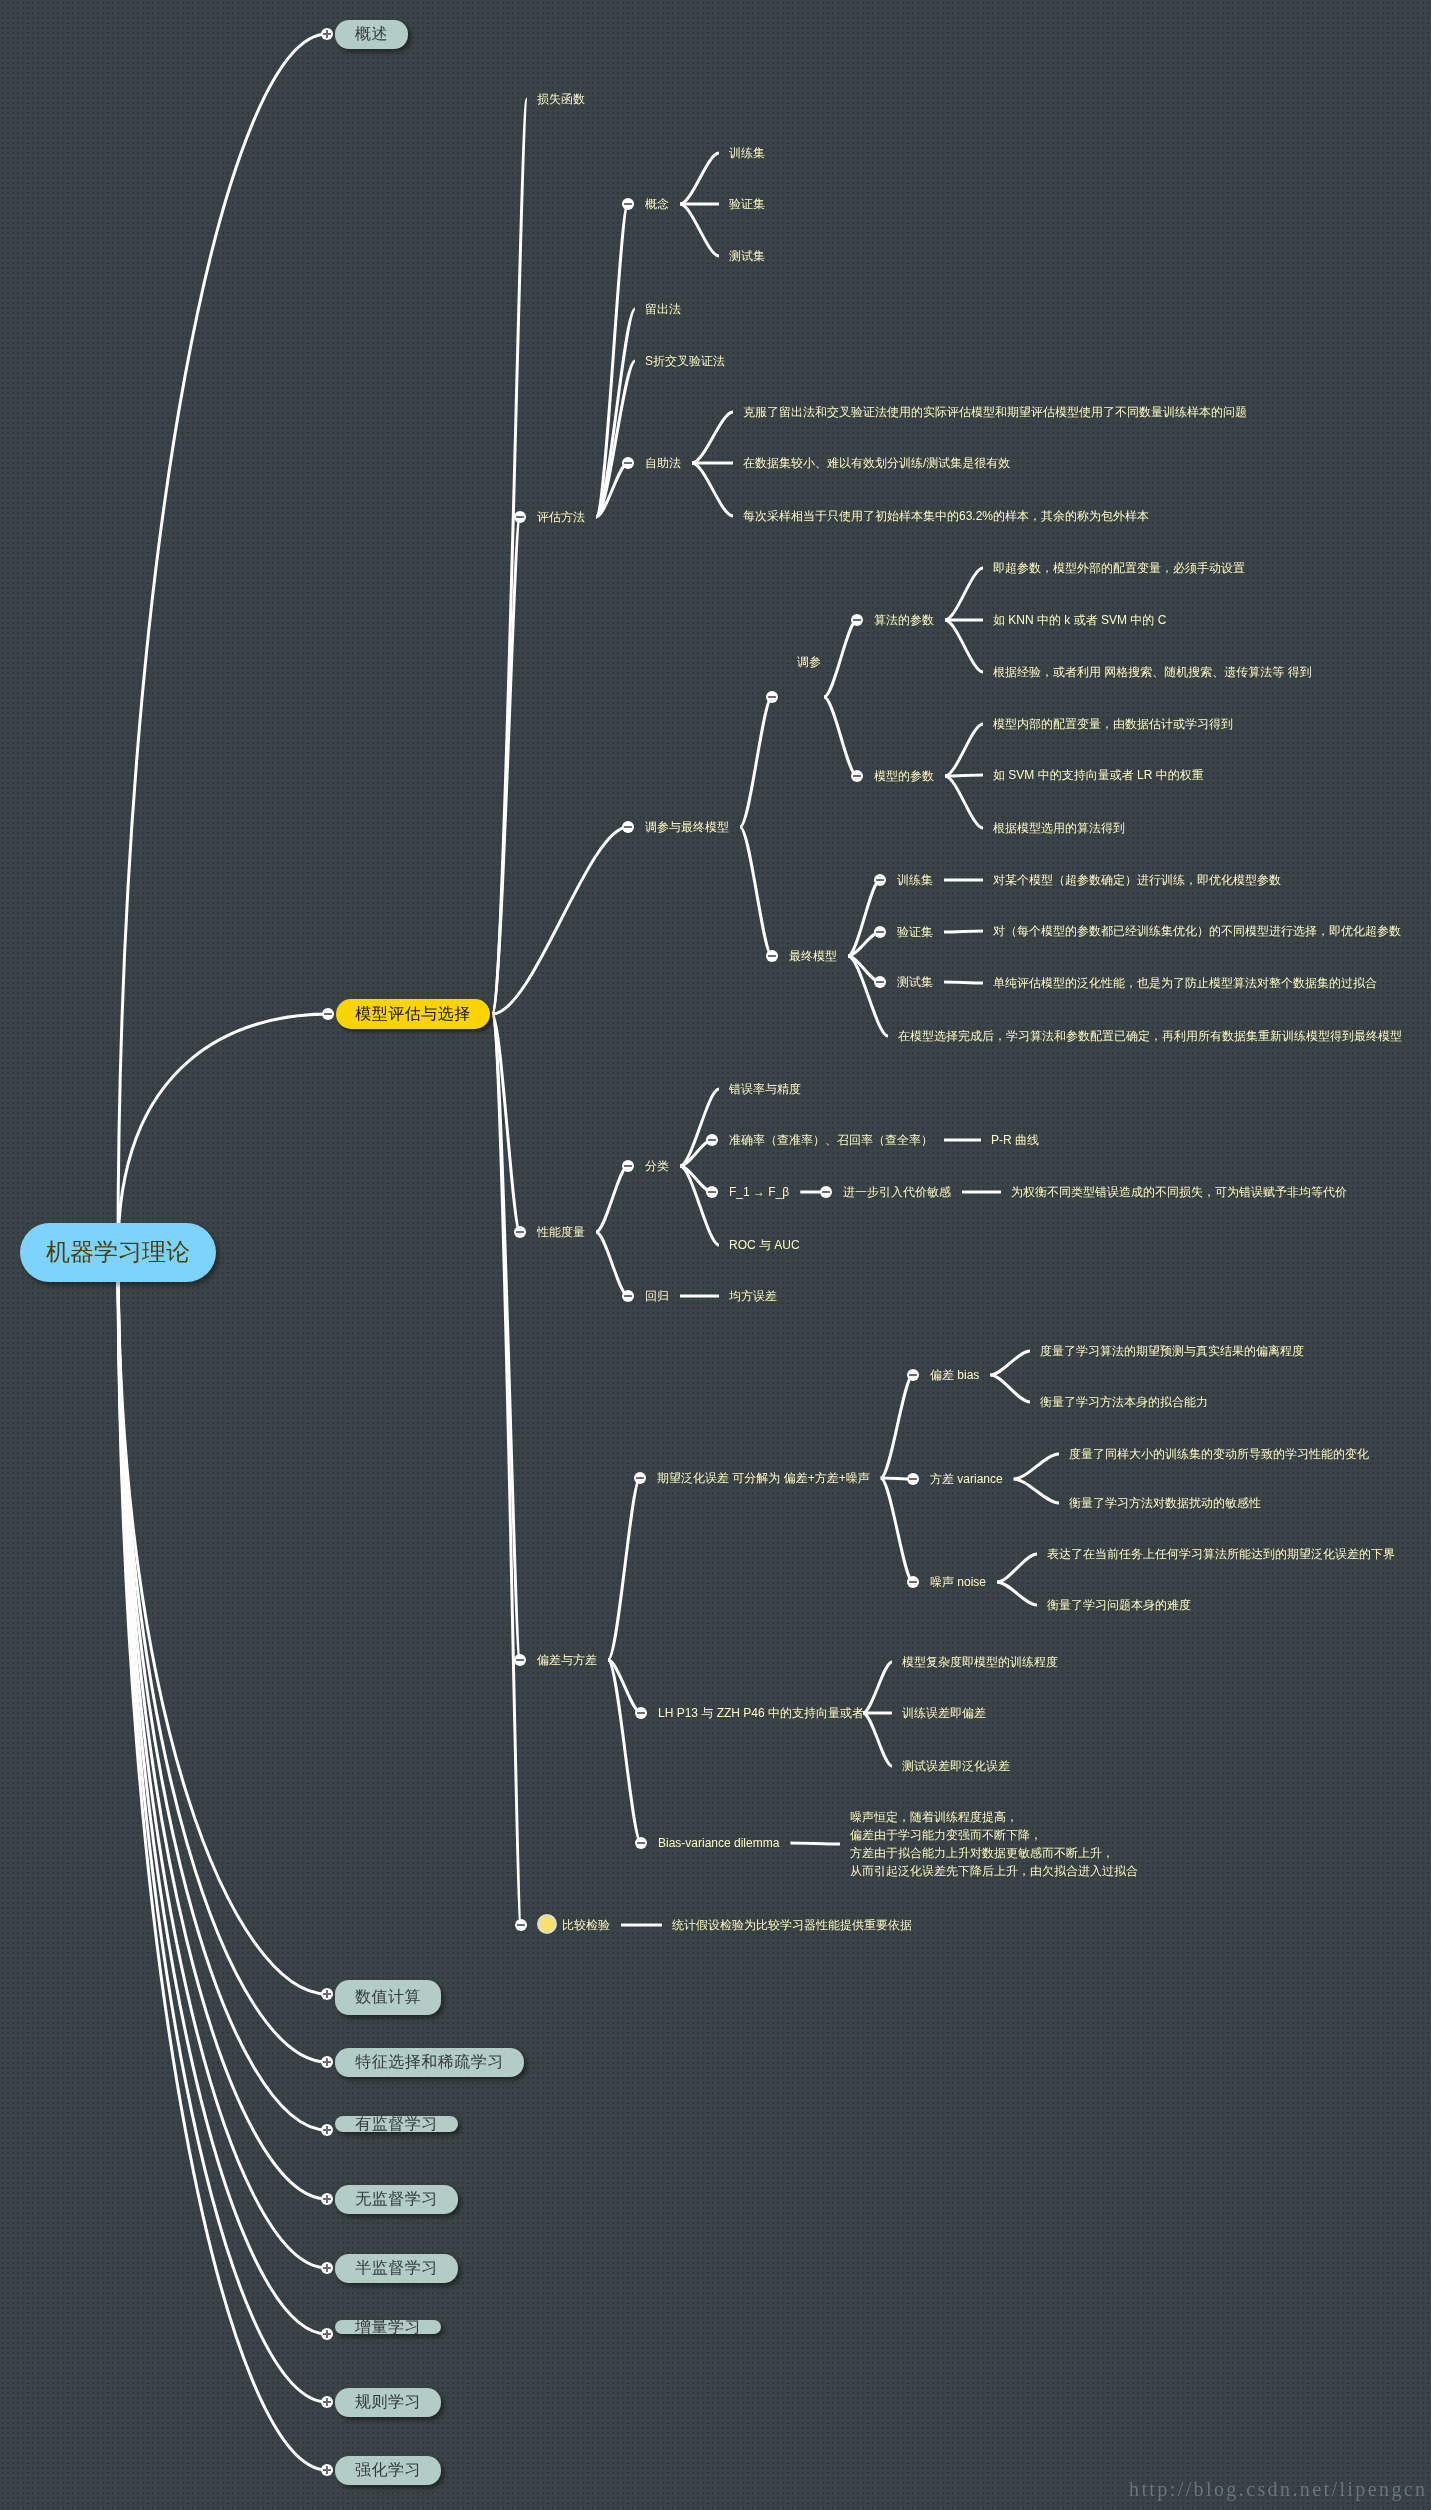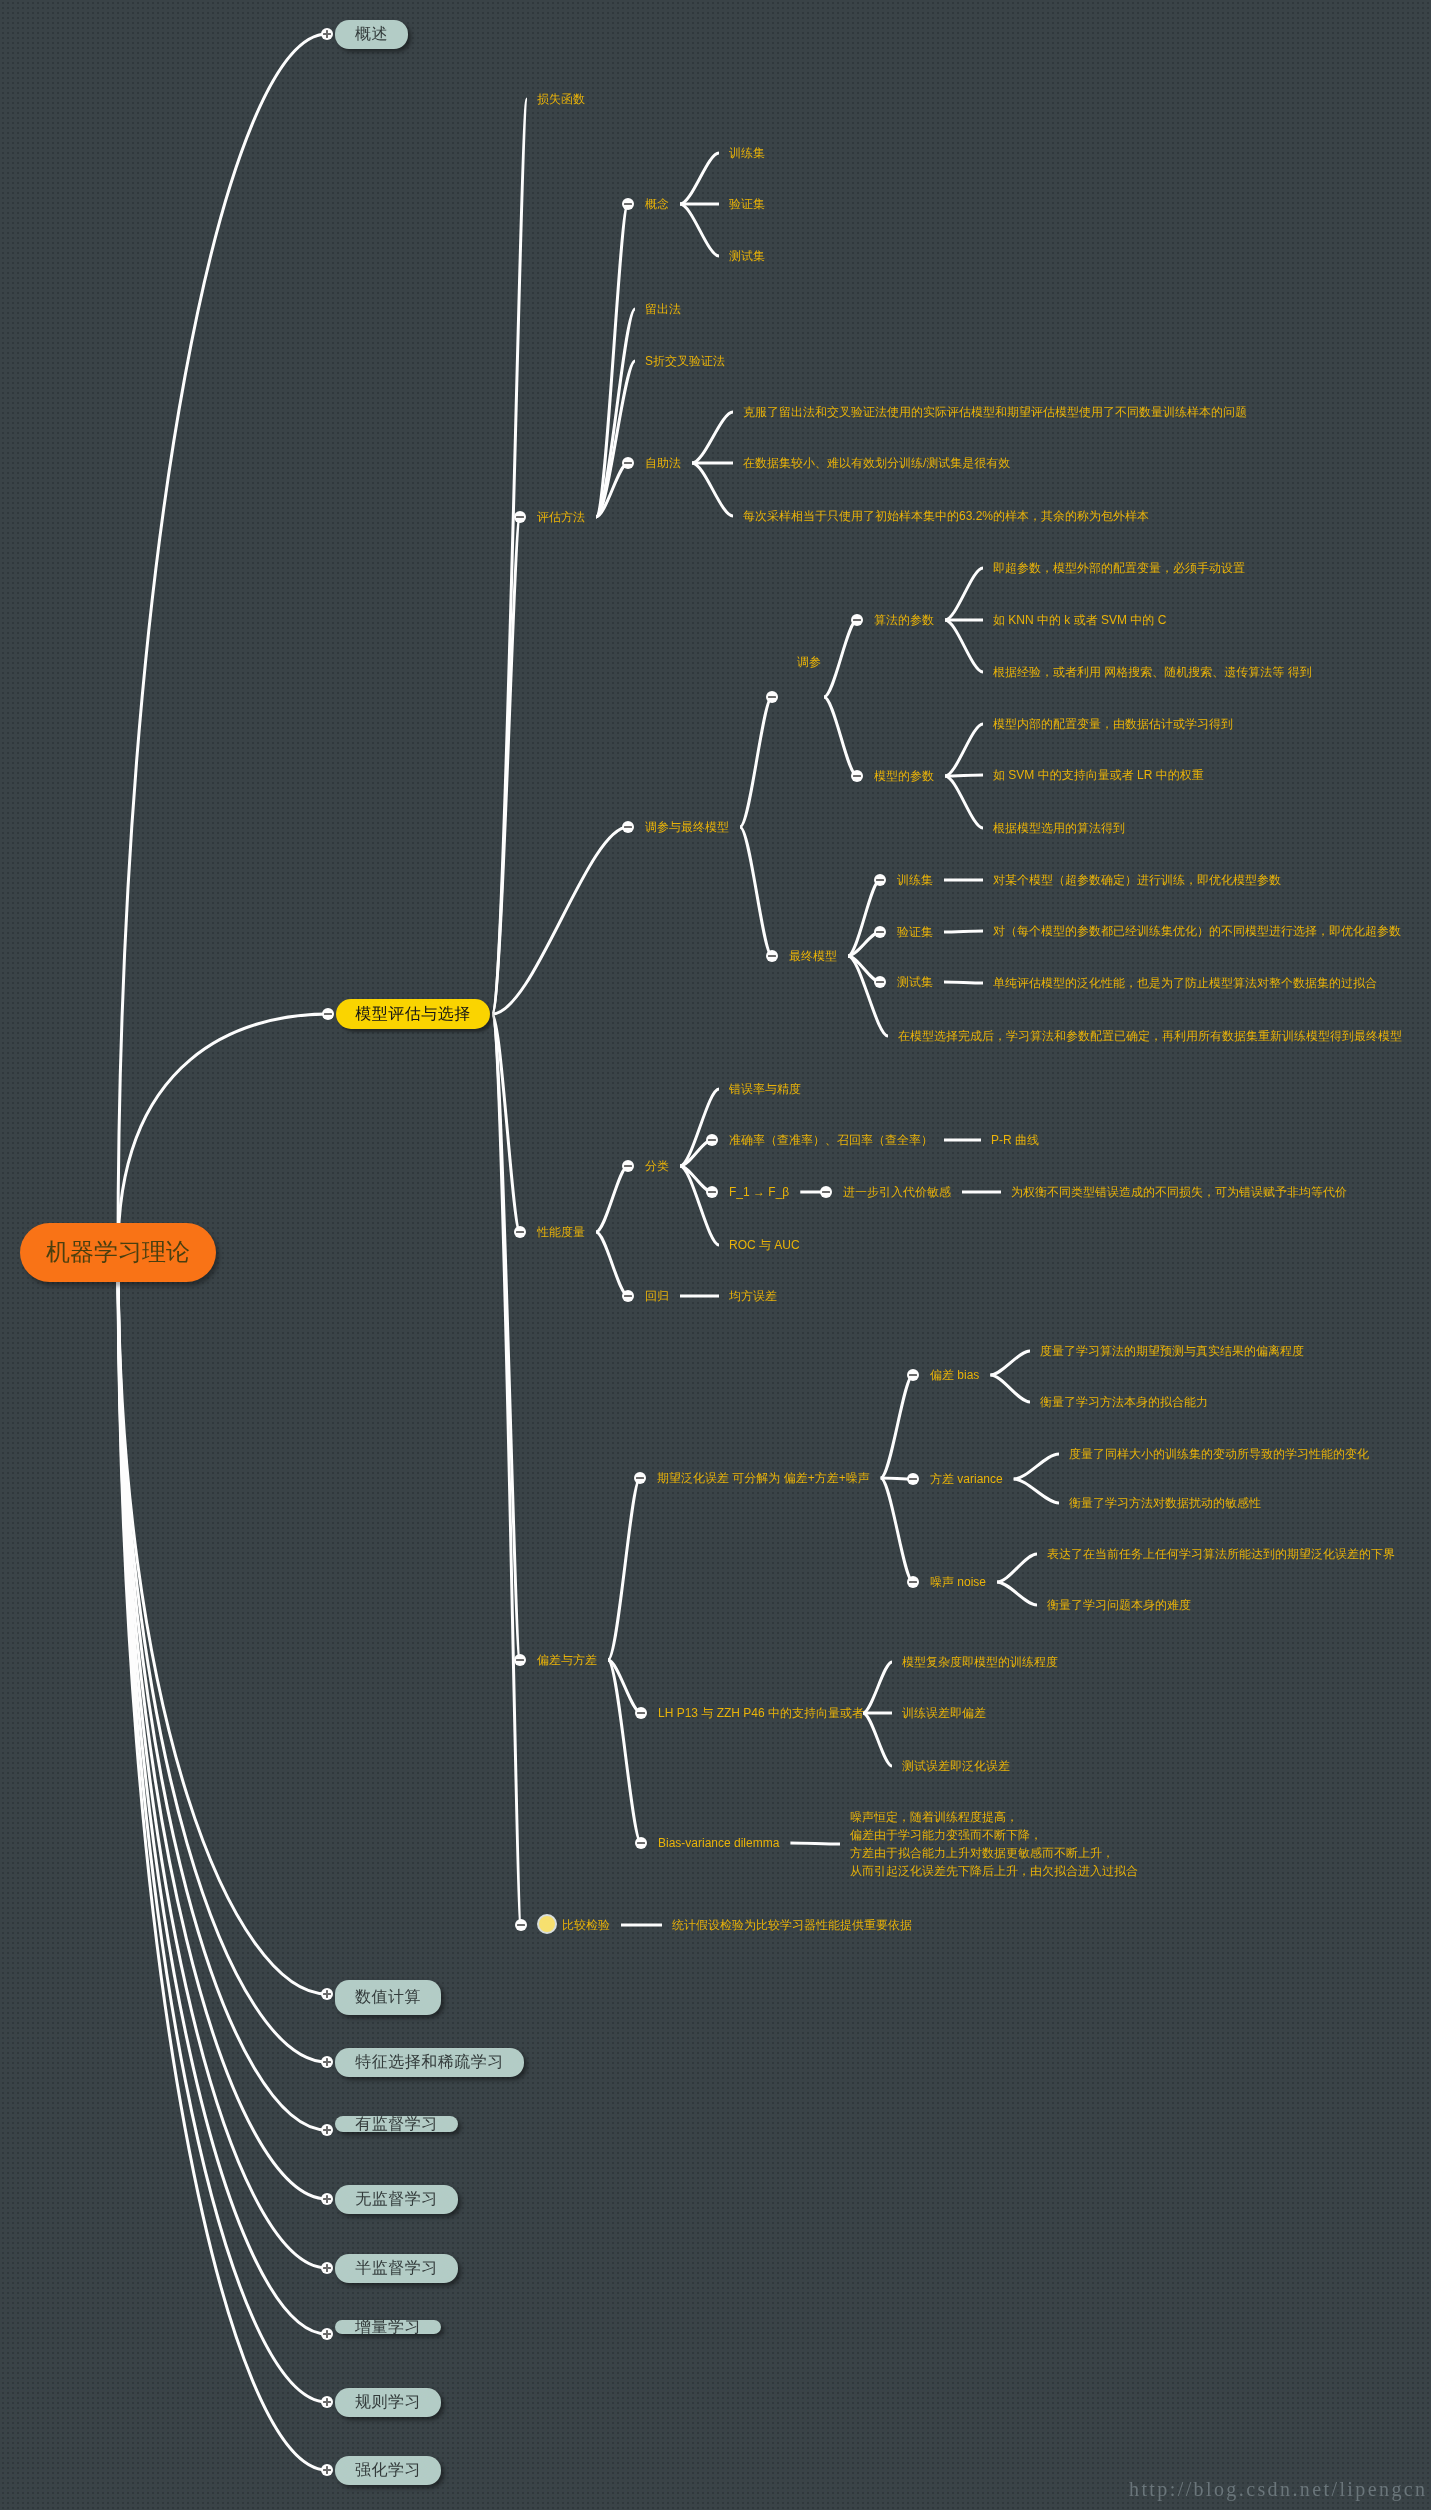--- a/index.html
+++ b/index.html
@@ -1,24 +1,24 @@
 <!DOCTYPE html>
 <html><head>
 <meta charset="utf-8">
 <title>机器学习理论</title>
 <style>
 html,body{margin:0;padding:0;background:#3c464b;-webkit-font-smoothing:antialiased;}
 body{width:1431px;height:2510px;overflow:hidden;}
 #stage{position:relative;width:1431px;height:2510px;overflow:hidden;background:#3a4347;}
 #bgdots{position:absolute;left:0;top:0;width:1431px;height:2510px;}
 #wires{position:absolute;left:0;top:0;width:1431px;height:2510px;pointer-events:none;}
-.lbl{position:absolute;font-family:"Liberation Sans",sans-serif;font-size:12px;color:#eab308;
+.lbl{position:absolute;font-family:"Liberation Sans",sans-serif;font-size:12px;color:#fef9c3;
      white-space:nowrap;line-height:13px;letter-spacing:0;transform:translateZ(0);}
 .lbl.ml{line-height:18px;white-space:pre;}
-.node-root{position:absolute;transform:translateZ(0);background:#f97316;color:#4a3f10;border-radius:30px;
+.node-root{position:absolute;transform:translateZ(0);background:#7dd3fc;color:#4a3f10;border-radius:30px;
      font-family:"Liberation Sans",sans-serif;font-size:24px;line-height:1;
      box-shadow:3px 4px 4px rgba(0,0,0,0.32);display:flex;align-items:center;justify-content:center;letter-spacing:0px;}
 .node-hl{position:absolute;transform:translateZ(0);background:#fad400;color:#151515;border-radius:16px;
      font-family:"Liberation Sans",sans-serif;font-size:16px;line-height:1;
      box-shadow:3px 3px 3px rgba(0,0,0,0.40);display:flex;align-items:center;justify-content:center;letter-spacing:0.5px;}
 .node-box{position:absolute;transform:translateZ(0);background:#b3ccc6;color:#333b3b;border-radius:14px;
      font-family:"Liberation Sans",sans-serif;font-size:16px;line-height:1;
      box-shadow:3px 3px 4px rgba(0,0,0,0.42);display:flex;align-items:center;justify-content:center;letter-spacing:0.5px;}
 .ico{position:absolute;border-radius:50%;background:#fdfdfd;}
 .ico i{position:absolute;background:#6a6a6a;display:block;border-radius:0.5px;}

